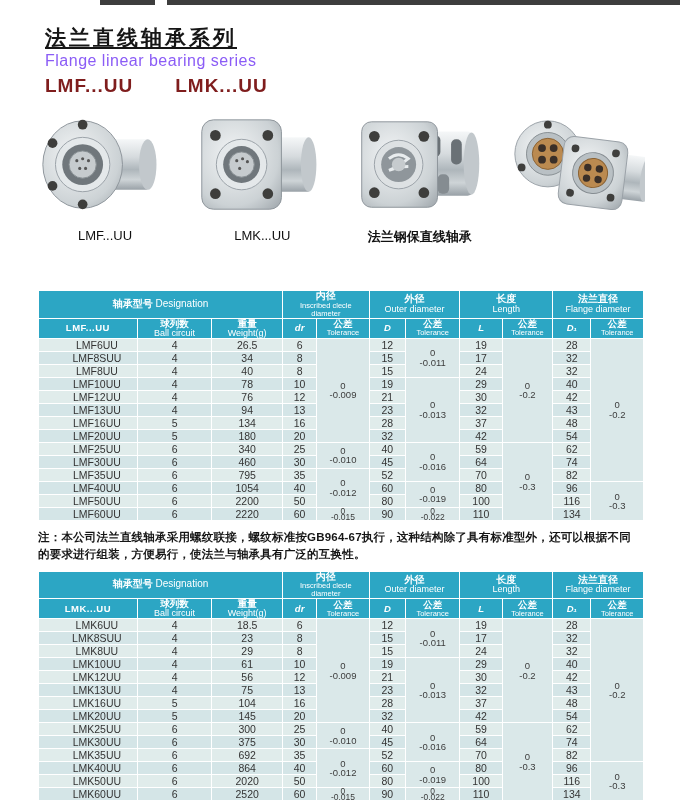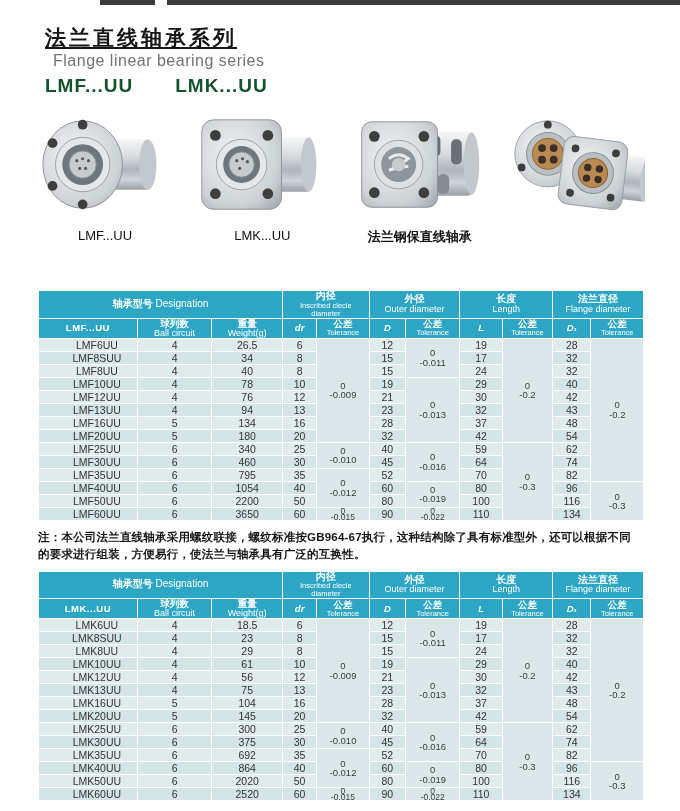--- a/index.html
+++ b/index.html
@@ -13,22 +13,22 @@
   body{
     width:680px;height:811px;background:#ffffff;position:relative;
     font-family:"Liberation Sans","DejaVu Sans",sans-serif;color:#1a1a1a;overflow:hidden;
   }
   .top-strip{position:absolute;top:0;height:5px;background:#3d3d3d;}
   .strip-a{left:100px;width:55px;}
   .strip-b{left:167px;width:513px;}
 
   .header-block{margin:26px 0 0 45px;}
   .title-zh{font-size:21px;font-weight:bold;letter-spacing:3px;color:#161616;line-height:1.15;text-decoration:underline;}
-  .title-en{font-size:16px;color:#737373;letter-spacing:0.5px;line-height:1.2;margin-top:1px;margin-left:8px;}
-  .models-line{font-size:19px;font-weight:bold;letter-spacing:1px;margin-top:5px;color:#14532d;}
+  .title-en{font-size:16px;color:#8b5cf6;letter-spacing:0.5px;line-height:1.2;margin-top:1px;}
+  .models-line{font-size:19px;font-weight:bold;letter-spacing:1px;margin-top:5px;color:#7f1d1d;}
   .models-line .m2{margin-left:42px;}
 
   .products{display:flex;justify-content:space-between;margin:10px 28px 0 30px;}
   .product{width:150px;text-align:center;}
   .product .photo{width:136px;height:118px;margin:0 auto;display:block;}
   .caption{font-size:13px;margin-top:3px;color:#111;}
   .caption.bold{font-weight:bold;}
 
   .table-wrap{margin:44px 0 0 38px;width:608px;}
   .table-wrap.second{margin-top:8px;}
@@ -401,21 +401,21 @@
           <td>6</td>
           <td>2200</td>
           <td>50</td>
           <td>80</td>
           <td>100</td>
           <td>116</td>
         </tr>
         <tr class="even">
           <td class="model-cell">LMF60UU</td>
           <td>6</td>
-          <td>3650</td>
+          <td>2220</td>
           <td>60</td>
           <td class="tol-cell tight" rowspan="1">
             <div>0</div>
             <div>-0.015</div>
           </td>
           <td>90</td>
           <td class="tol-cell tight" rowspan="1">
             <div>0</div>
             <div>-0.022</div>
           </td>

